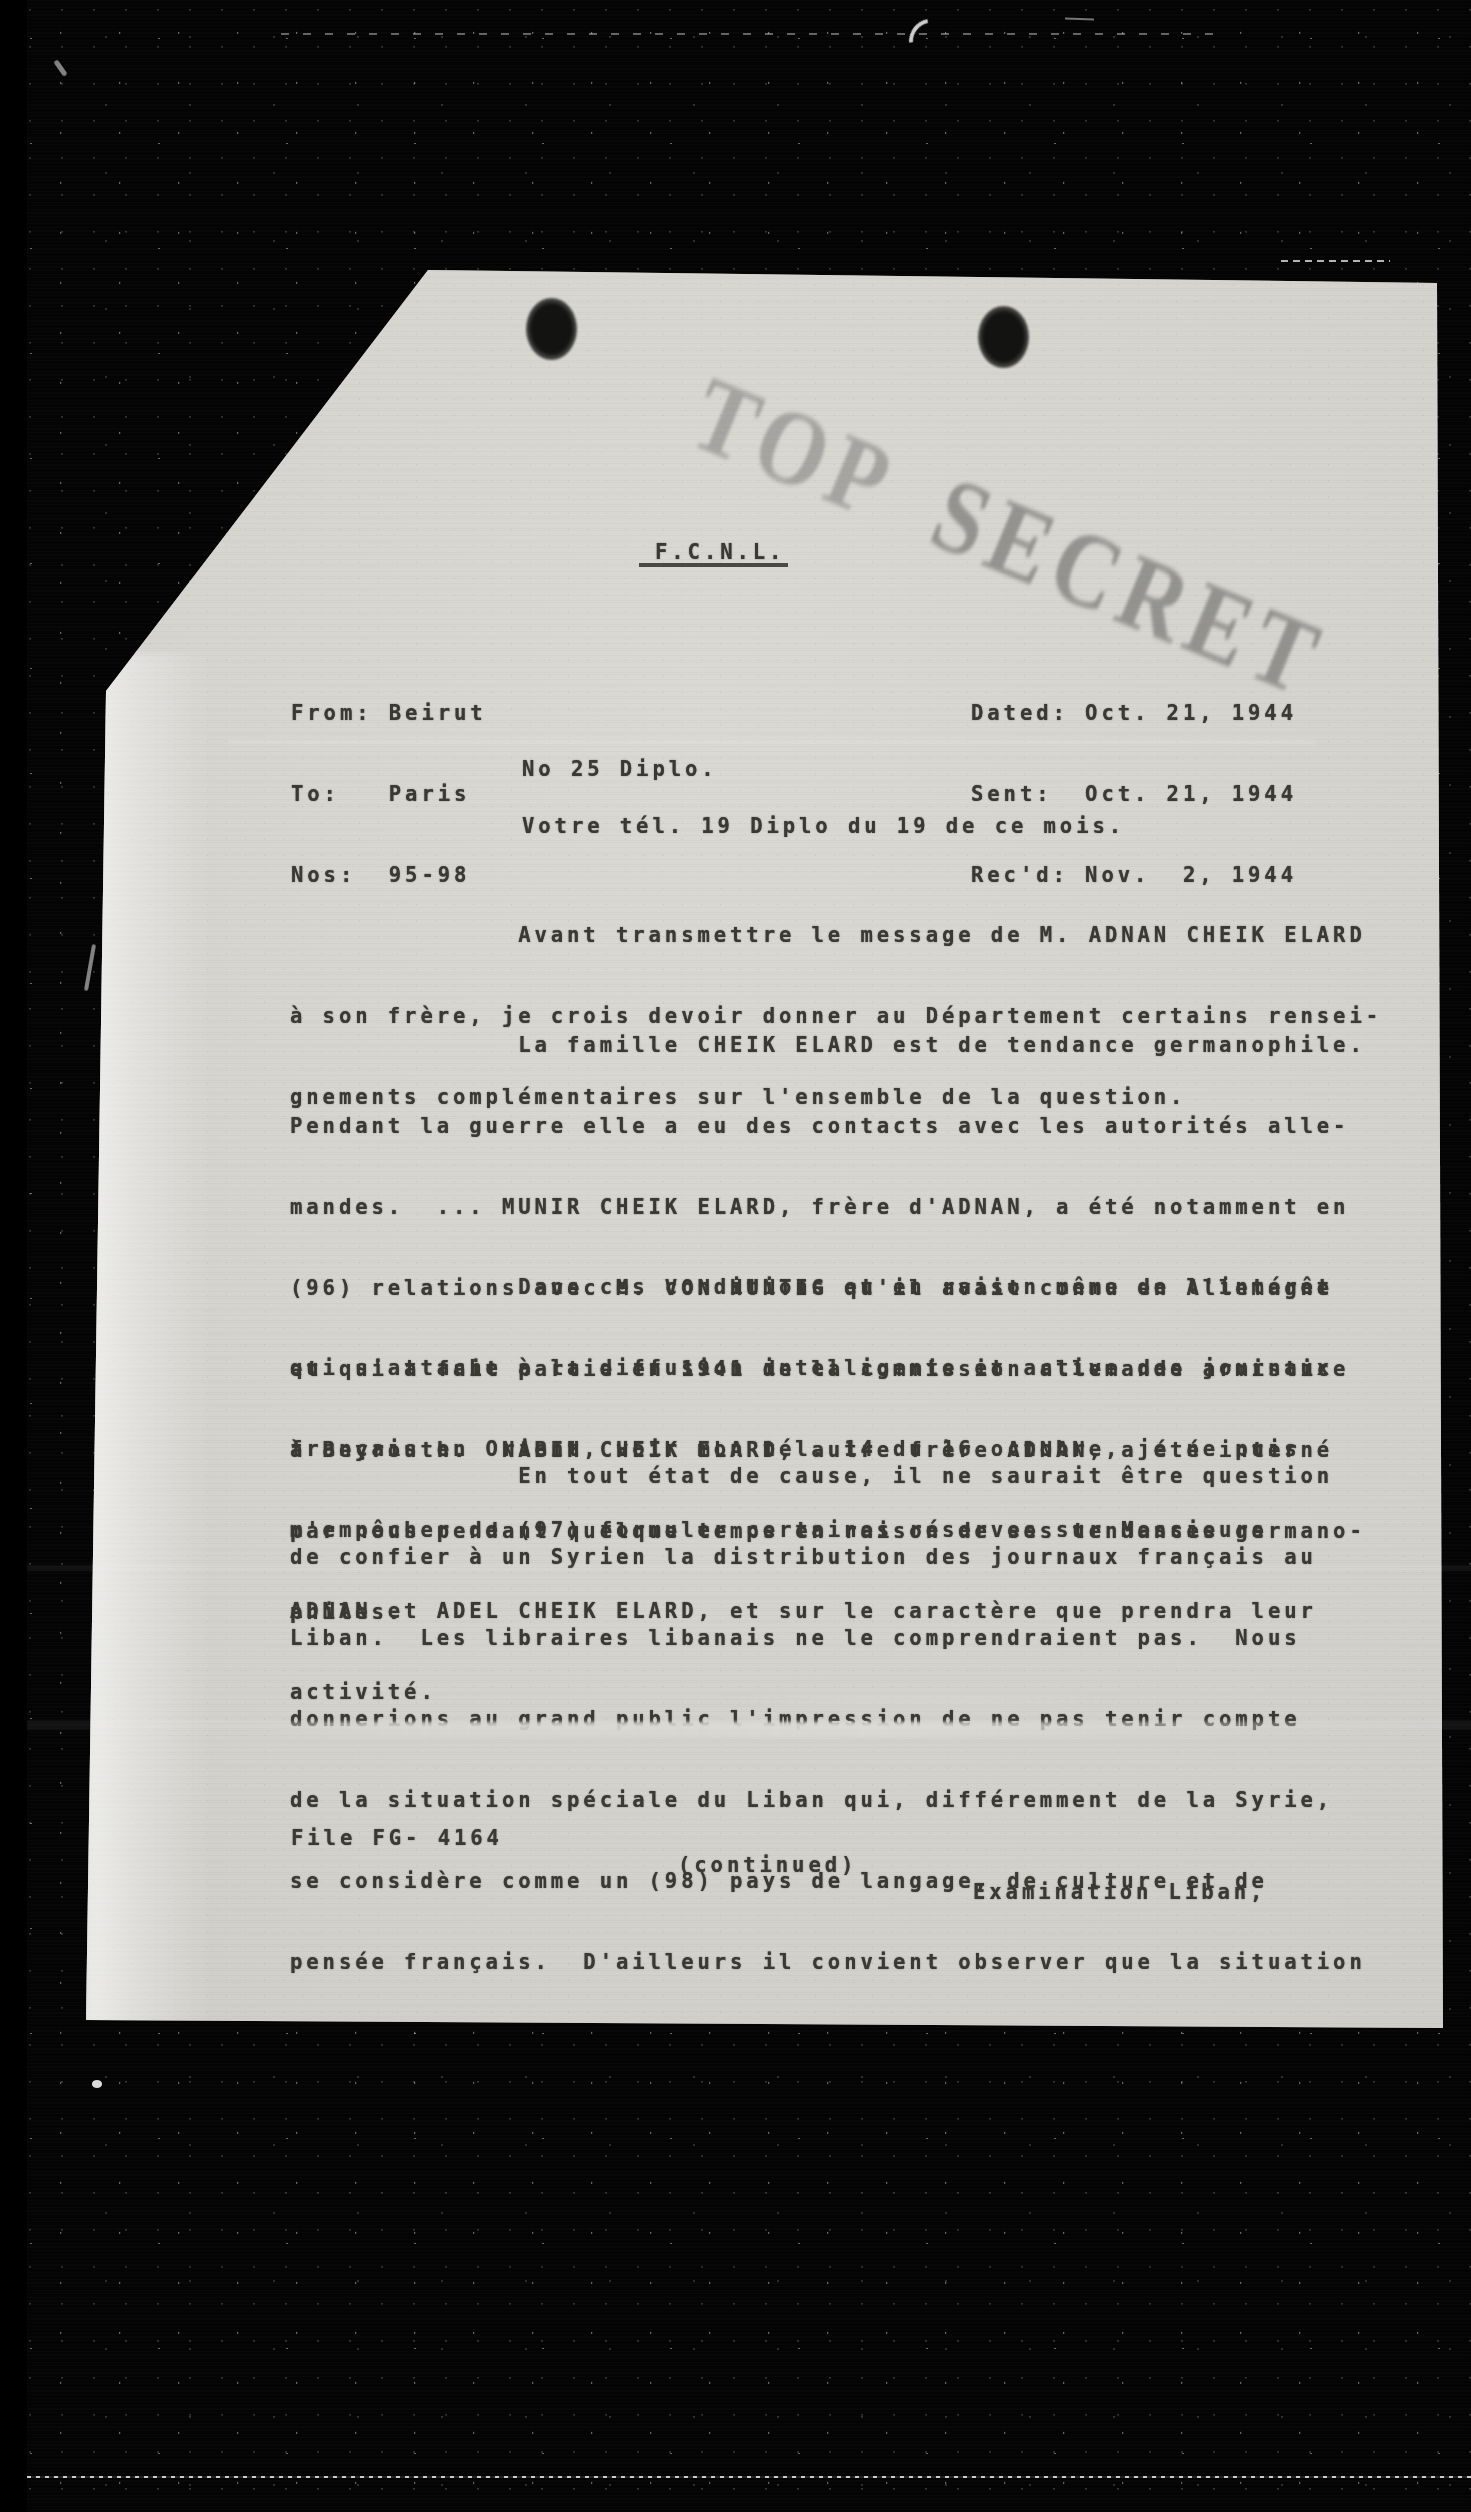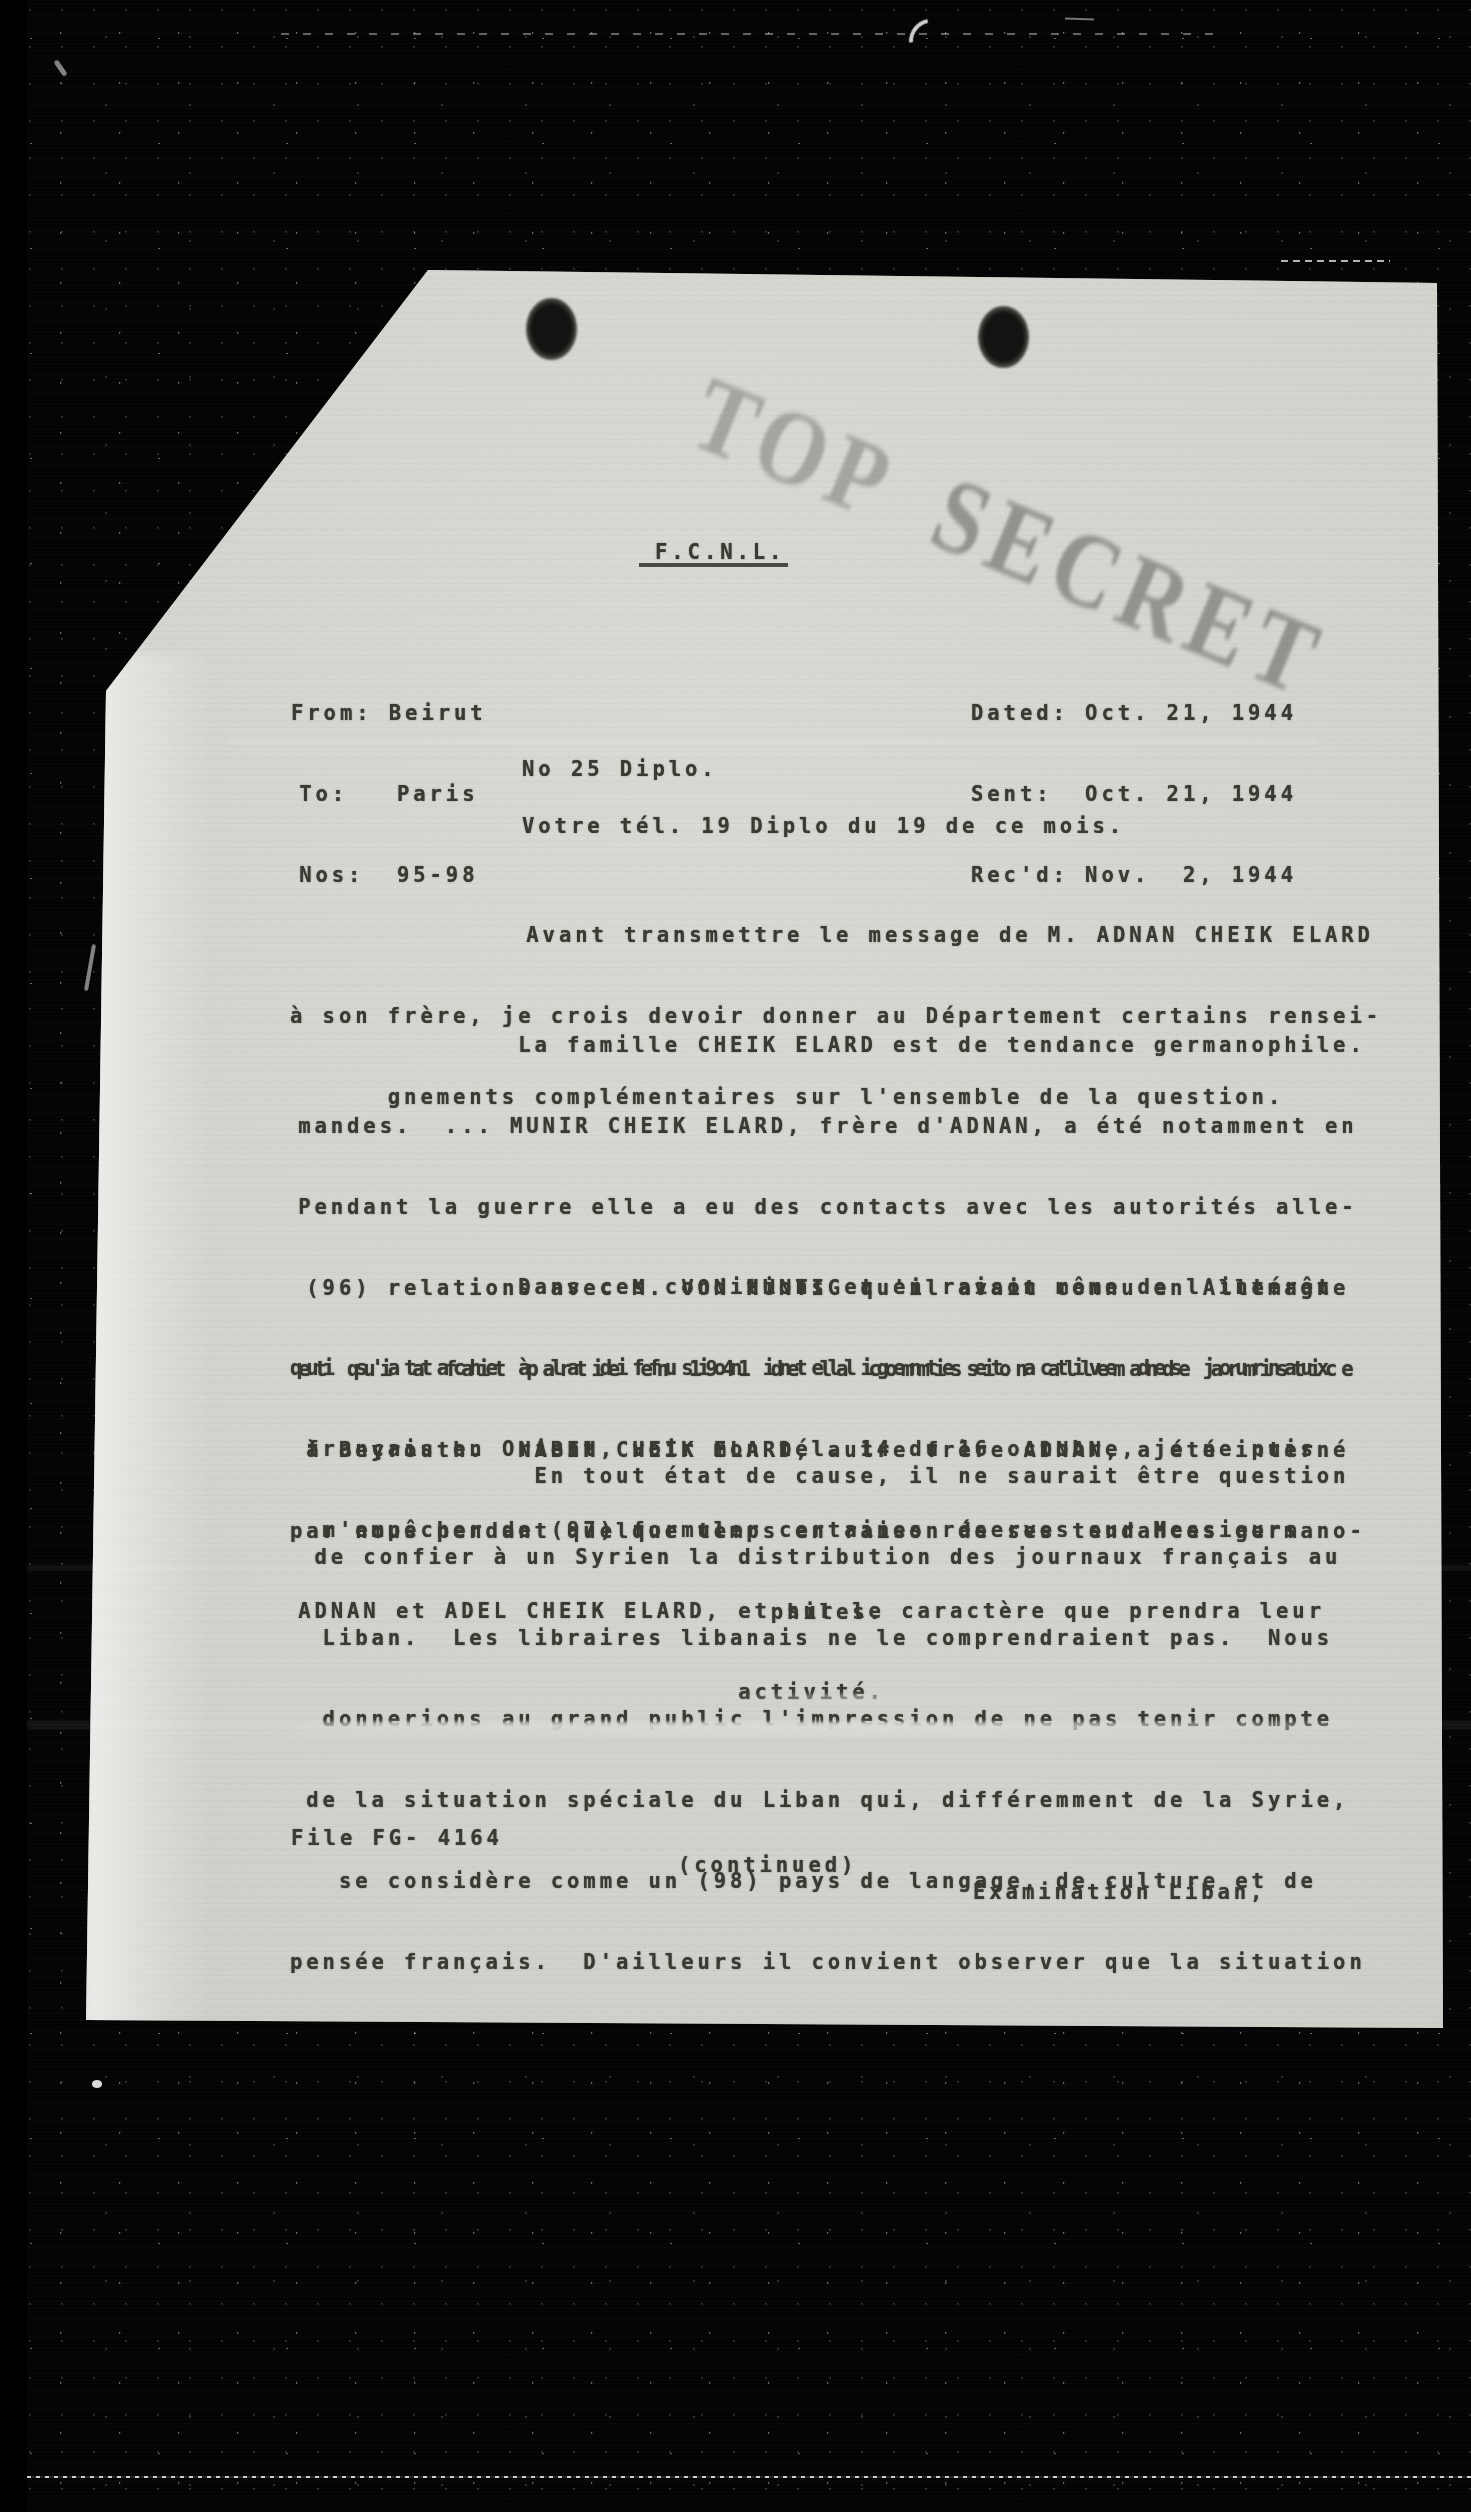--- a/index.html
+++ b/index.html
@@ -54,21 +54,21 @@
     font-family:"Liberation Serif",serif;font-weight:bold;font-size:90px;
     letter-spacing:8.5px;word-spacing:25.4px;color:rgba(86,86,84,.52);
     filter:blur(1.8px);white-space:pre;}
   .stamp-w1{opacity:.75;}
   .stamp-w2{opacity:1;}
 
   
   .tw{position:absolute;font-family:"DejaVu Sans Mono",monospace;font-weight:bold;
       font-size:20.6px;letter-spacing:3.9px;line-height:27px;color:#3a3932;
       text-shadow:0 0 1.2px rgba(57,56,49,.85);white-space:pre;}
-  .line{height:27px;white-space:pre;text-align:center;}
+  .line{height:27px;white-space:pre;}
   .title-wrap{left:628px;top:539px;}
   .title-underline{position:absolute;left:612px;top:563px;width:149px;height:4.2px;
     background:rgba(44,43,39,.82);filter:blur(0.6px);}
   .hdr-left{left:264px;top:646px;}
   .hdr-right{left:944px;top:646px;}
   .ref-line{left:495px;top:756px;}
   .subj-line{left:495px;top:813px;}
   .para{left:263px;}
   .p1{top:868px;}
   .p2{top:978px;}
@@ -154,22 +154,22 @@
     <div class="tw subj-line">Votre tél. 19 Diplo du 19 de ce mois.</div>
 
     <div class="tw para p1">
       <div class="line">              Avant transmettre le message de M. ADNAN CHEIK ELARD</div>
       <div class="line">à son frère, je crois devoir donner au Département certains rensei-</div>
       <div class="line">gnements complémentaires sur l'ensemble de la question.</div>
     </div>
 
     <div class="tw para p2">
       <div class="line">              La famille CHEIK ELARD est de tendance germanophile.</div>
+      <div class="line">Pendant la guerre elle a eu des contacts avec les autorités alle-</div>
       <div class="line">mandes.  ... MUNIR CHEIK ELARD, frère d'ADNAN, a été notamment en</div>
-      <div class="line">Pendant la guerre elle a eu des contacts avec les autorités alle-</div>
       <div class="line">(96) relations avec M. VON HUNTIG qu'il avait connu en Allemagne</div>
       <div class="line">et qui a fait partie en 1941 de la commission allemande armistice</div>
       <div class="line">à Beyrouth.  NABIH CHEIK ELARD, autre frère ADNAN, a été interné</div>
       <div class="line">par nous pendant quelque temps en raison de ses tendances germano-</div>
       <div class="line">philes.</div>
     </div>
 
     <div class="tw para p3">
       <div class="line">              Dans ces conditions et en raison même de l'intérêt</div>
       <div class="line">qui s'attache à la diffusion intelligente et active des journaux</div>

